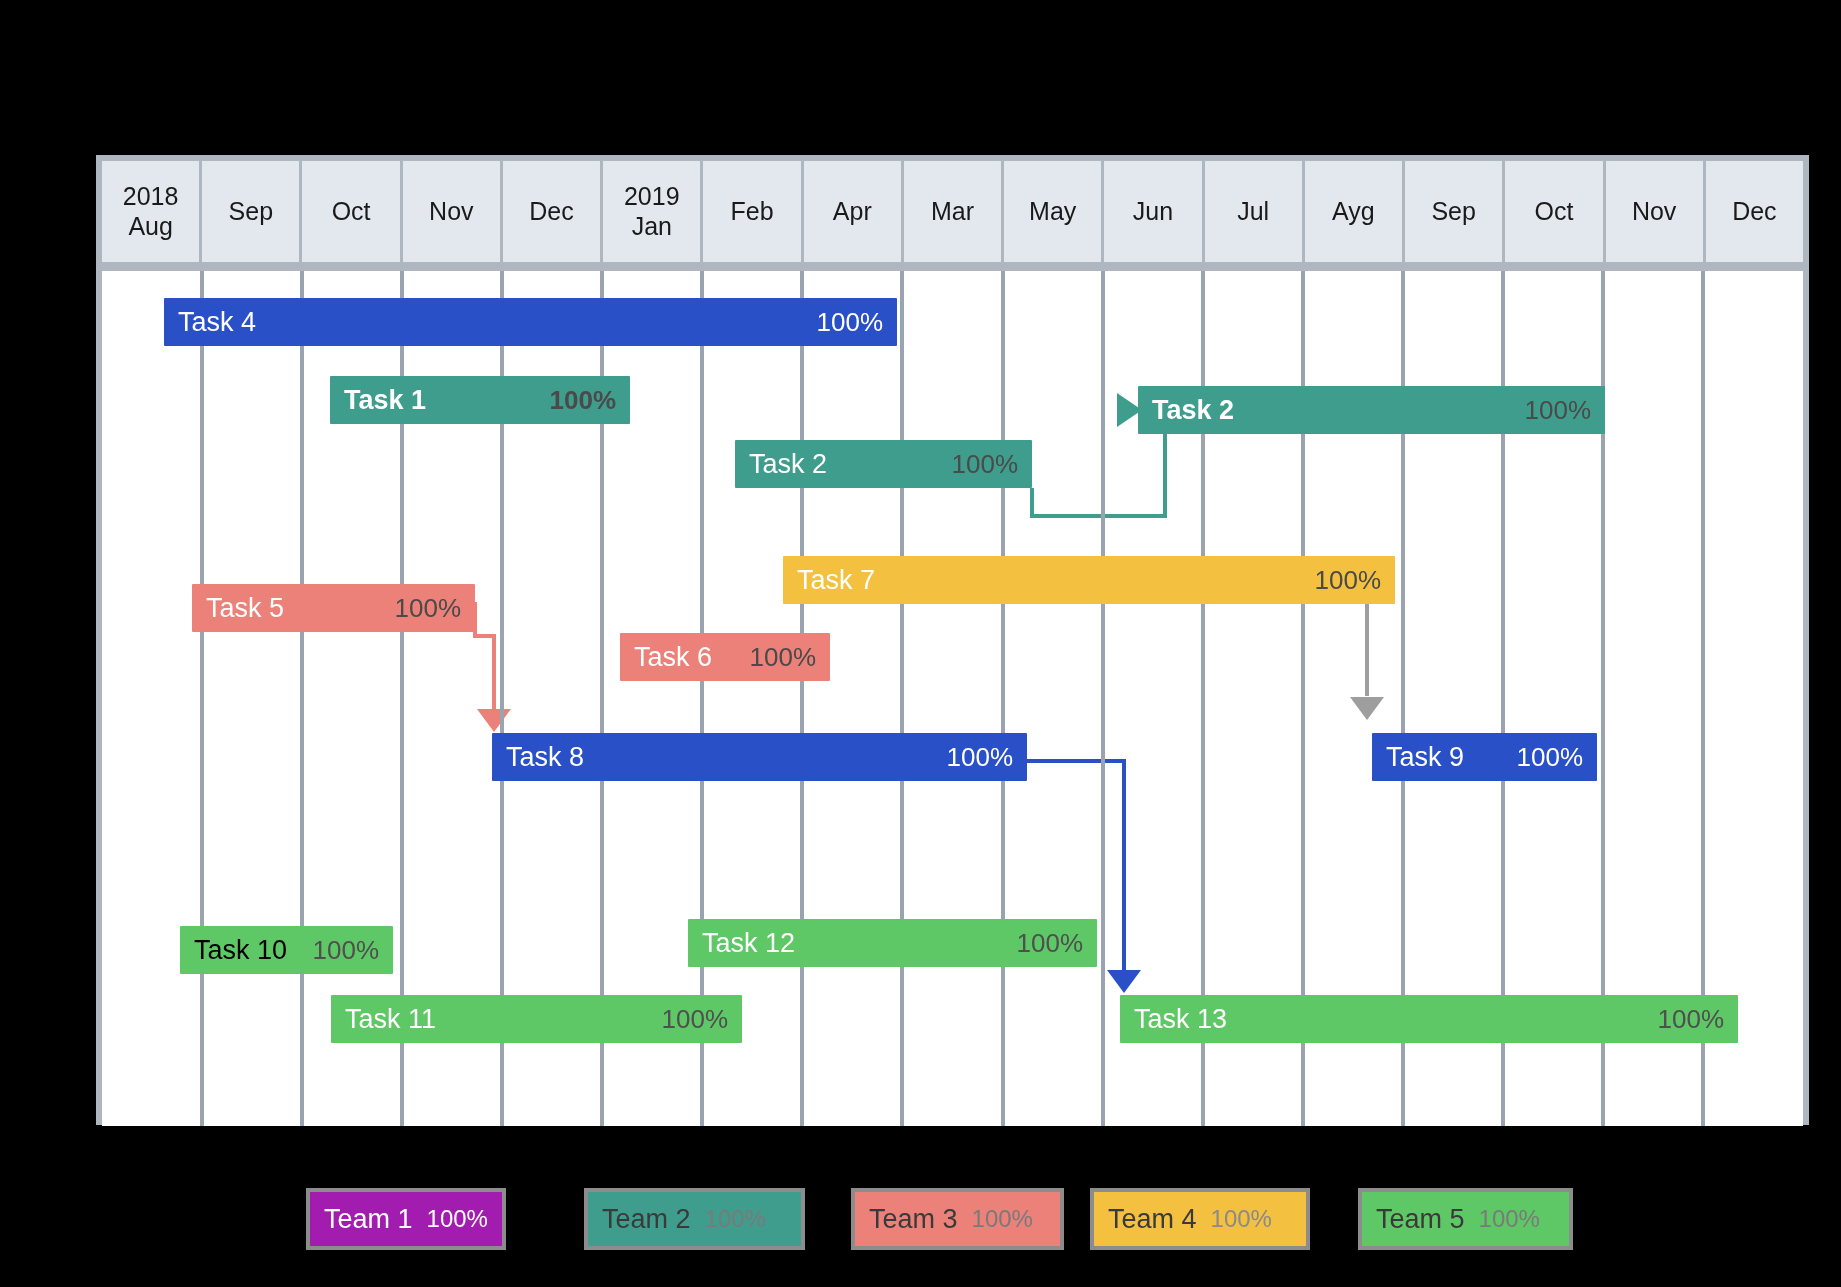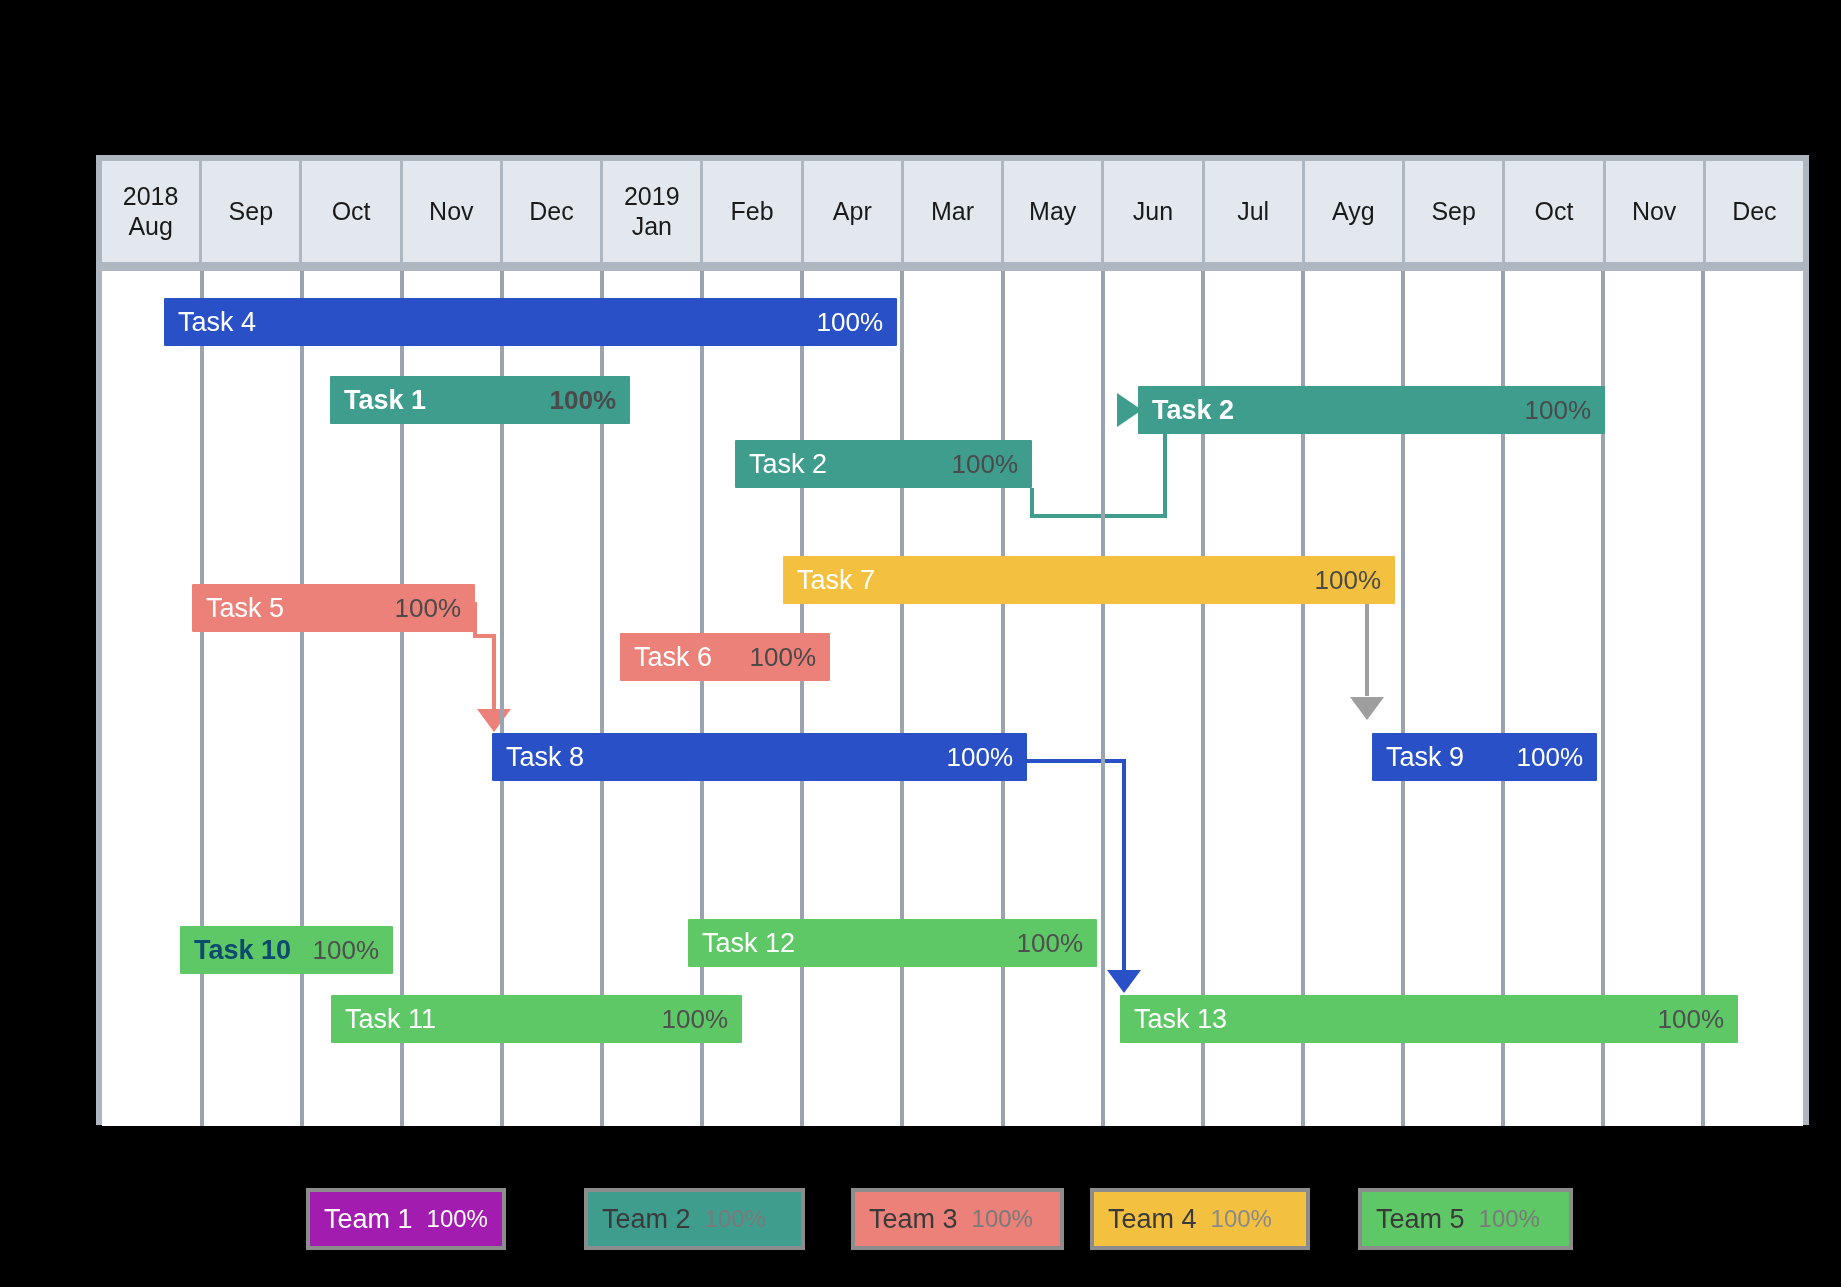--- a/index.html
+++ b/index.html
@@ -169,21 +169,21 @@
           </div>
           <div class="bar" style="left: 390px; width: 535px; top: 462px; background: rgb(42, 80, 200);">
             <span class="bar-label" style="color: rgb(255, 255, 255);">Task 8</span>
             <span class="bar-pct" style="color: rgb(255, 255, 255);">100%</span>
           </div>
           <div class="bar" style="left: 1270px; width: 225px; top: 462px; background: rgb(42, 80, 200);">
             <span class="bar-label" style="color: rgb(255, 255, 255);">Task 9</span>
             <span class="bar-pct" style="color: rgb(255, 255, 255);">100%</span>
           </div>
           <div class="bar" style="left: 78px; width: 213px; top: 655px; background: rgb(95, 200, 102);">
-            <span class="bar-label" style="color: #0c4a6e; font-weight: bold;">Task 10</span>
+            <span class="bar-label" style="color: #000000;">Task 10</span>
             <span class="bar-pct" style="color: rgb(79, 79, 79);">100%</span>
           </div>
           <div class="bar" style="left: 586px; width: 409px; top: 648px; background: rgb(95, 200, 102);">
             <span class="bar-label" style="color: rgb(255, 255, 255);">Task 12</span>
             <span class="bar-pct" style="color: rgb(79, 79, 79);">100%</span>
           </div>
           <div class="bar" style="left: 229px; width: 411px; top: 724px; background: rgb(95, 200, 102);">
             <span class="bar-label" style="color: rgb(255, 255, 255);">Task 11</span>
             <span class="bar-pct" style="color: rgb(79, 79, 79);">100%</span>
           </div>

